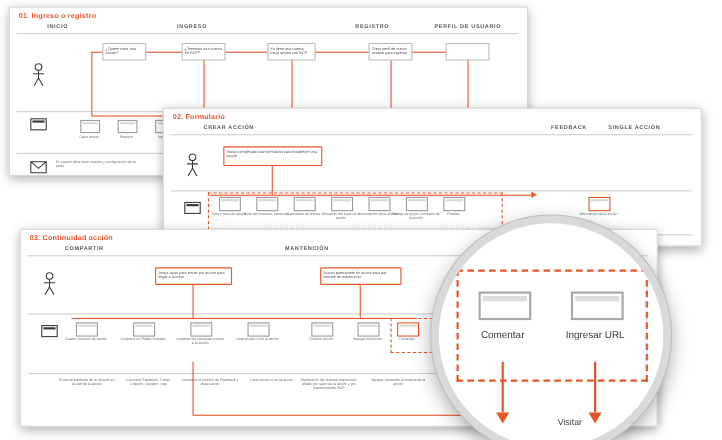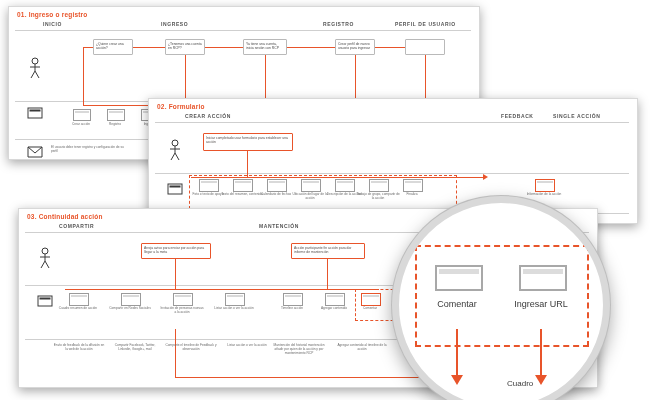--- a/index.html
+++ b/index.html
@@ -217,16 +217,16 @@
 
     <div class="lens-arrow" style="left:57px;top:126px;height:46px;"></div>
     <div class="lens-arrow" style="left:141px;top:126px;height:46px;"></div>
     <svg style="position:absolute;left:51px;top:170px;" width="14" height="12" viewBox="0 0 14 12">
       <path d="M7 12 L1 2 L13 2 Z" fill="#e8542a"></path>
     </svg>
     <svg style="position:absolute;left:135px;top:170px;" width="14" height="12" viewBox="0 0 14 12">
       <path d="M7 12 L1 2 L13 2 Z" fill="#e8542a"></path>
     </svg>
 
-    <div class="lens-note" style="left:108px;top:176px;">Cuadro</div>
+    <div class="lens-note" style="left:108px;top:176px;">Visitar</div>
   </div>
 
 </div>
 
 </body></html>

